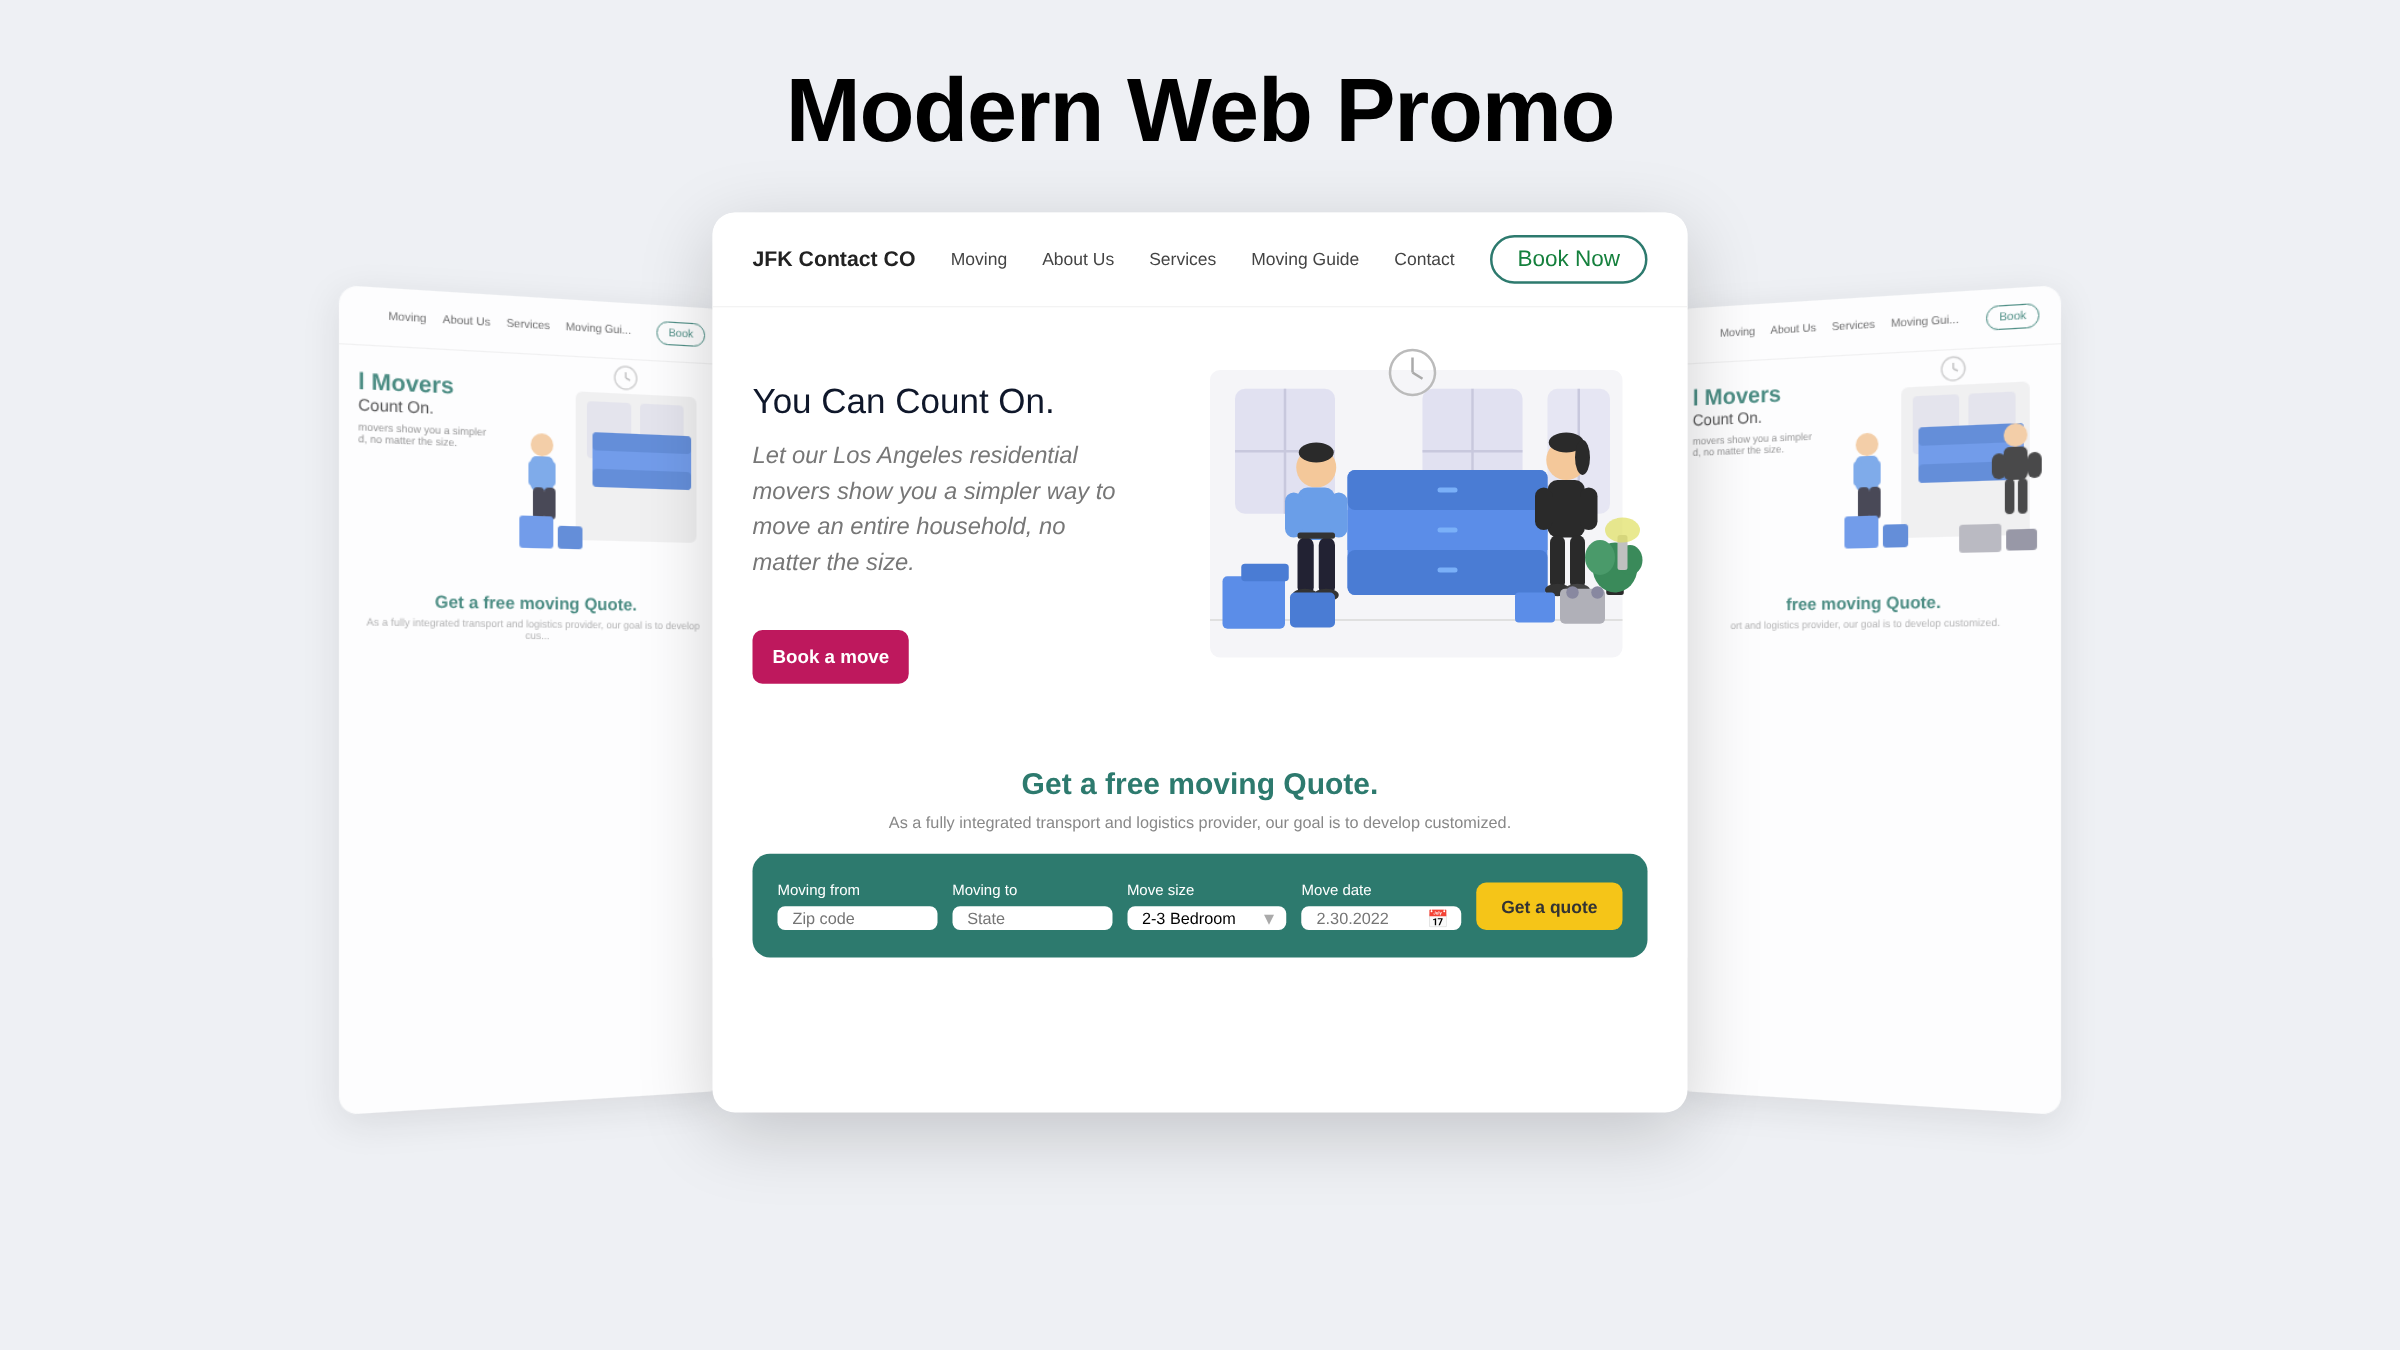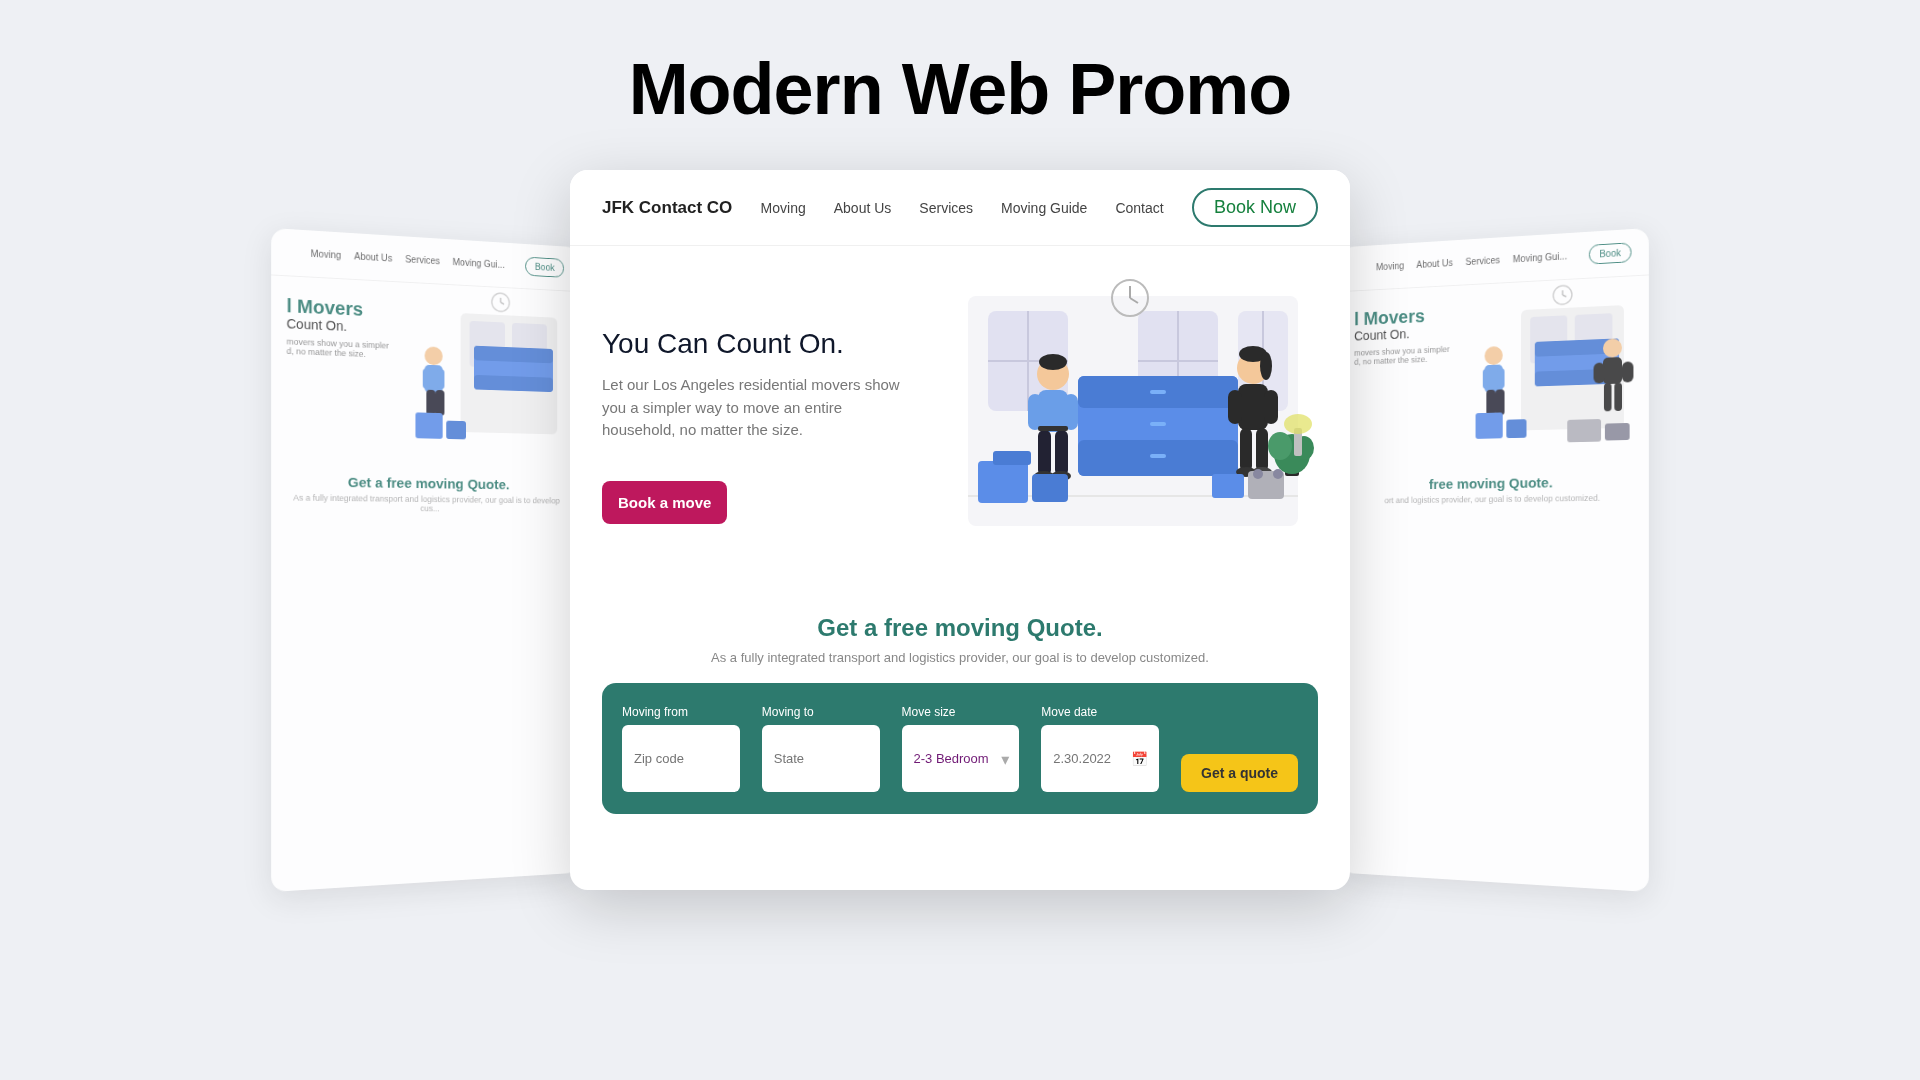--- a/index.html
+++ b/index.html
@@ -127,24 +127,25 @@
       line-height: 1.2;
       margin-bottom: 4px;
     }
     .hero-subtitle {
       font-size: 28px;
       font-weight: 400;
       color: #0f172a;
       margin-bottom: 14px;
     }
     .hero-desc {
-      font-size: 15px;
+      font-size: 19px;
       color: #777;
       margin-bottom: 39px;
       line-height: 1.5;
+      font-style: italic;
     }
     .hero-btn {
       background: #be185d;
       color: #fff;
       border: none;
       border-radius: 8px;
       padding: 13px 16px;
       font-size: 15px;
       font-weight: 700;
       cursor: pointer;
@@ -188,42 +189,42 @@
       color: #888;
       margin-bottom: 18px;
     }
 
     
     .quote-form {
       background: #2d7a6e;
       border-radius: 14px;
       padding: 22px 20px;
       display: flex;
-      gap: 22px;
+      gap: 12px;
       align-items: flex-end;
       margin: 0 0 0 0;
     }
     .form-field {
       display: flex;
       flex-direction: column;
       flex: 1;
       gap: 6px;
     }
     .form-field label {
       color: #fff;
       font-size: 12px;
       font-weight: 500;
       text-align: left;
     }
     .form-field input, .form-field select {
       border: none;
       border-radius: 6px;
-      padding: 26px 12px;
+      padding: 2px 12px;
       font-size: 13px;
-      color: #701a75;
+      color: #000000;
       background: #fff;
       outline: none;
       width: 100%;
     }
     .form-select-wrapper {
       position: relative;
     }
     .form-select-wrapper select {
       appearance: none;
       padding-right: 28px;

